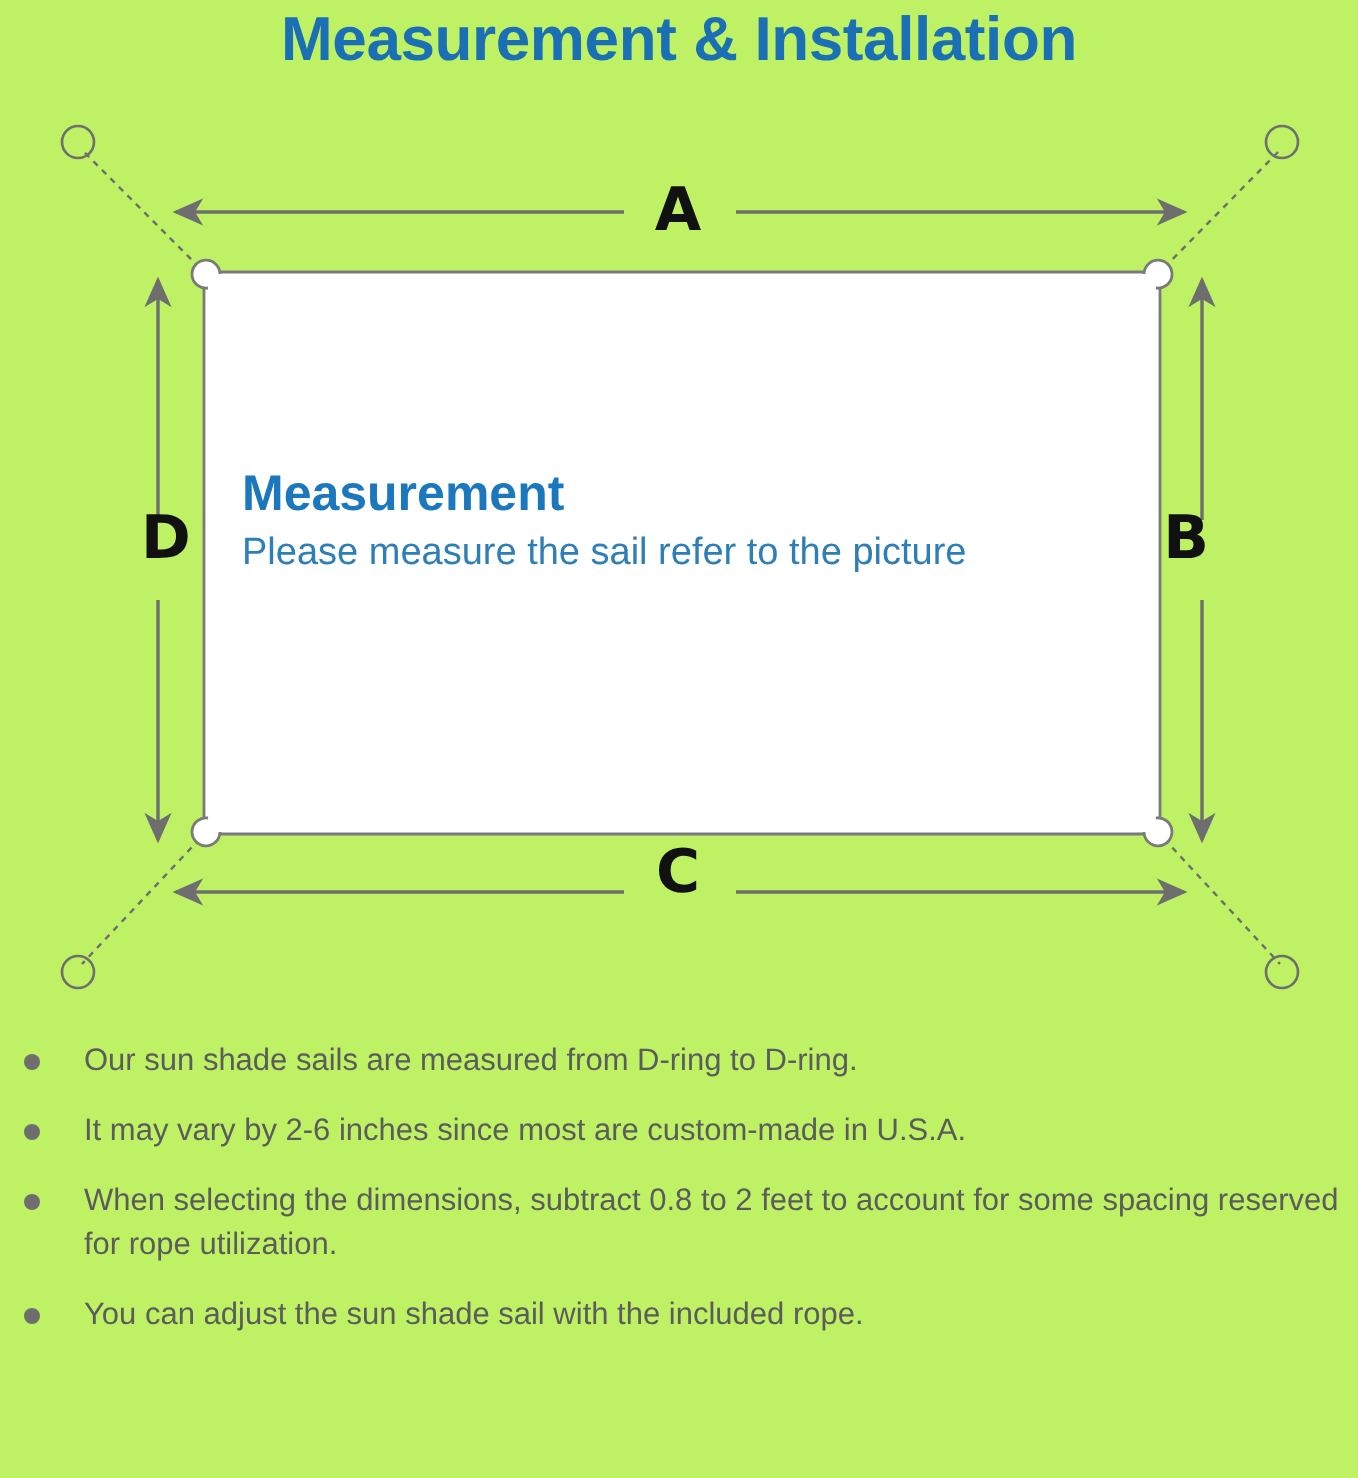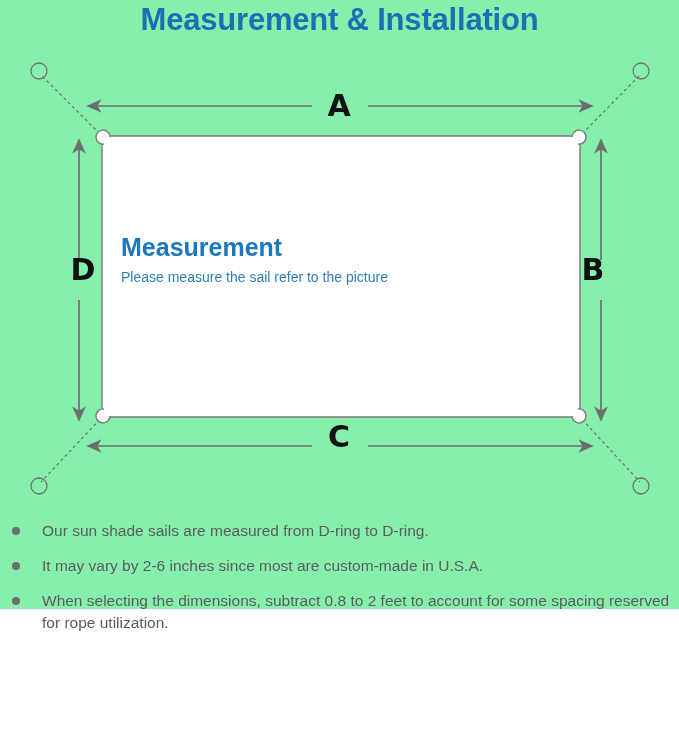--- a/index.html
+++ b/index.html
@@ -11,22 +11,22 @@
     width: 679px;
     height: 739px;
     font-family: "Liberation Sans", sans-serif;
     overflow: hidden;
     position: relative;
   }
 
   .page {
     position: relative;
     width: 679px;
-    height: 609px;
-    background: #86efac;
+    height: 739px;
+    background: #bef264;
   }
 
   
   .title {
     position: absolute;
     left: 0;
     top: 0;
     width: 679px;
     text-align: center;
     font-size: 31px;
@@ -59,21 +59,21 @@
     pointer-events: none;
   }
   .sail-text .m-main {
     font-size: 25px;
     font-weight: bold;
     color: #1b78bd;
     line-height: 30px;
     white-space: nowrap;
   }
   .sail-text .m-sub {
-    font-size: 14px;
+    font-size: 19px;
     color: #2e7fb8;
     line-height: 22px;
     margin-top: 4px;
     white-space: nowrap;
   }
 
   
   .dim-label {
     position: absolute;
     font-family: "DejaVu Sans", sans-serif;
@@ -195,15 +195,19 @@
       <span>Our sun shade sails are measured from D-ring to D-ring.</span>
     </div>
     <div class="note">
       <span class="bullet"></span>
       <span>It may vary by 2-6 inches since most are custom-made in U.S.A.</span>
     </div>
     <div class="note">
       <span class="bullet"></span>
       <span>When selecting the dimensions, subtract 0.8 to 2 feet to account for some spacing reserved for rope utilization.</span>
     </div>
+    <div class="note">
+      <span class="bullet"></span>
+      <span>You can adjust the sun shade sail with the included rope.</span>
+    </div>
   </div>
 
 </div>
 
 </body></html>

